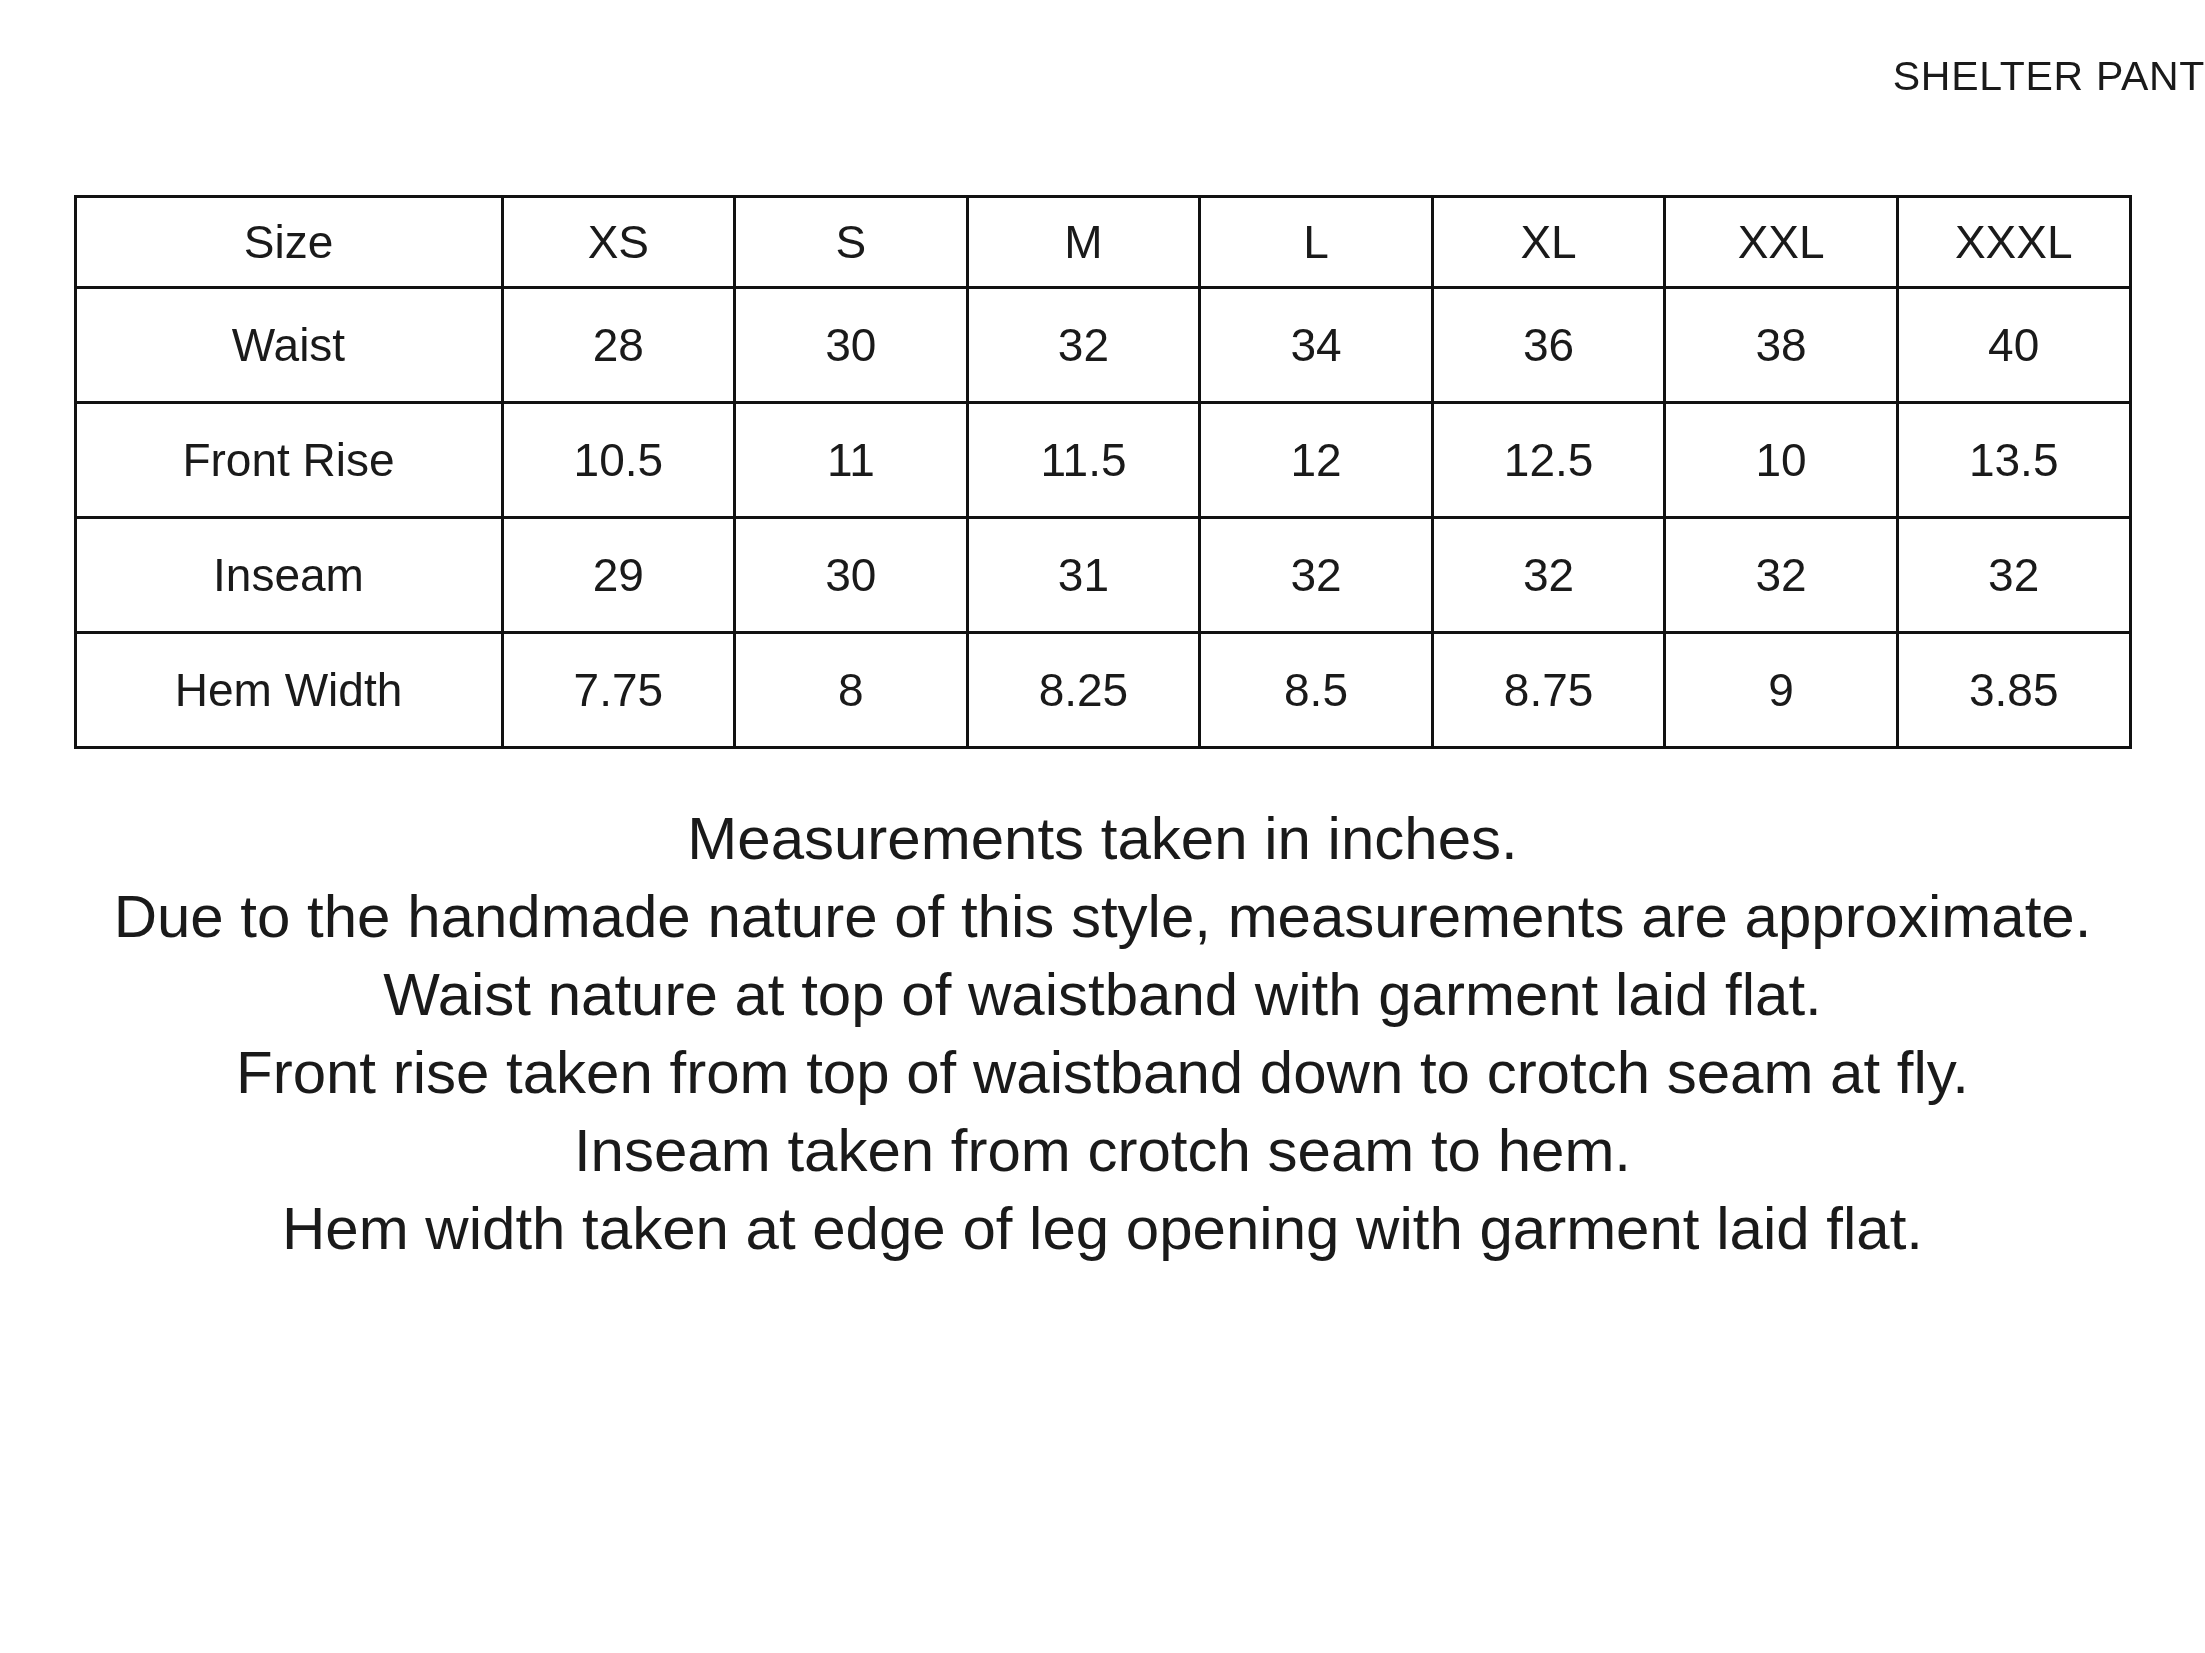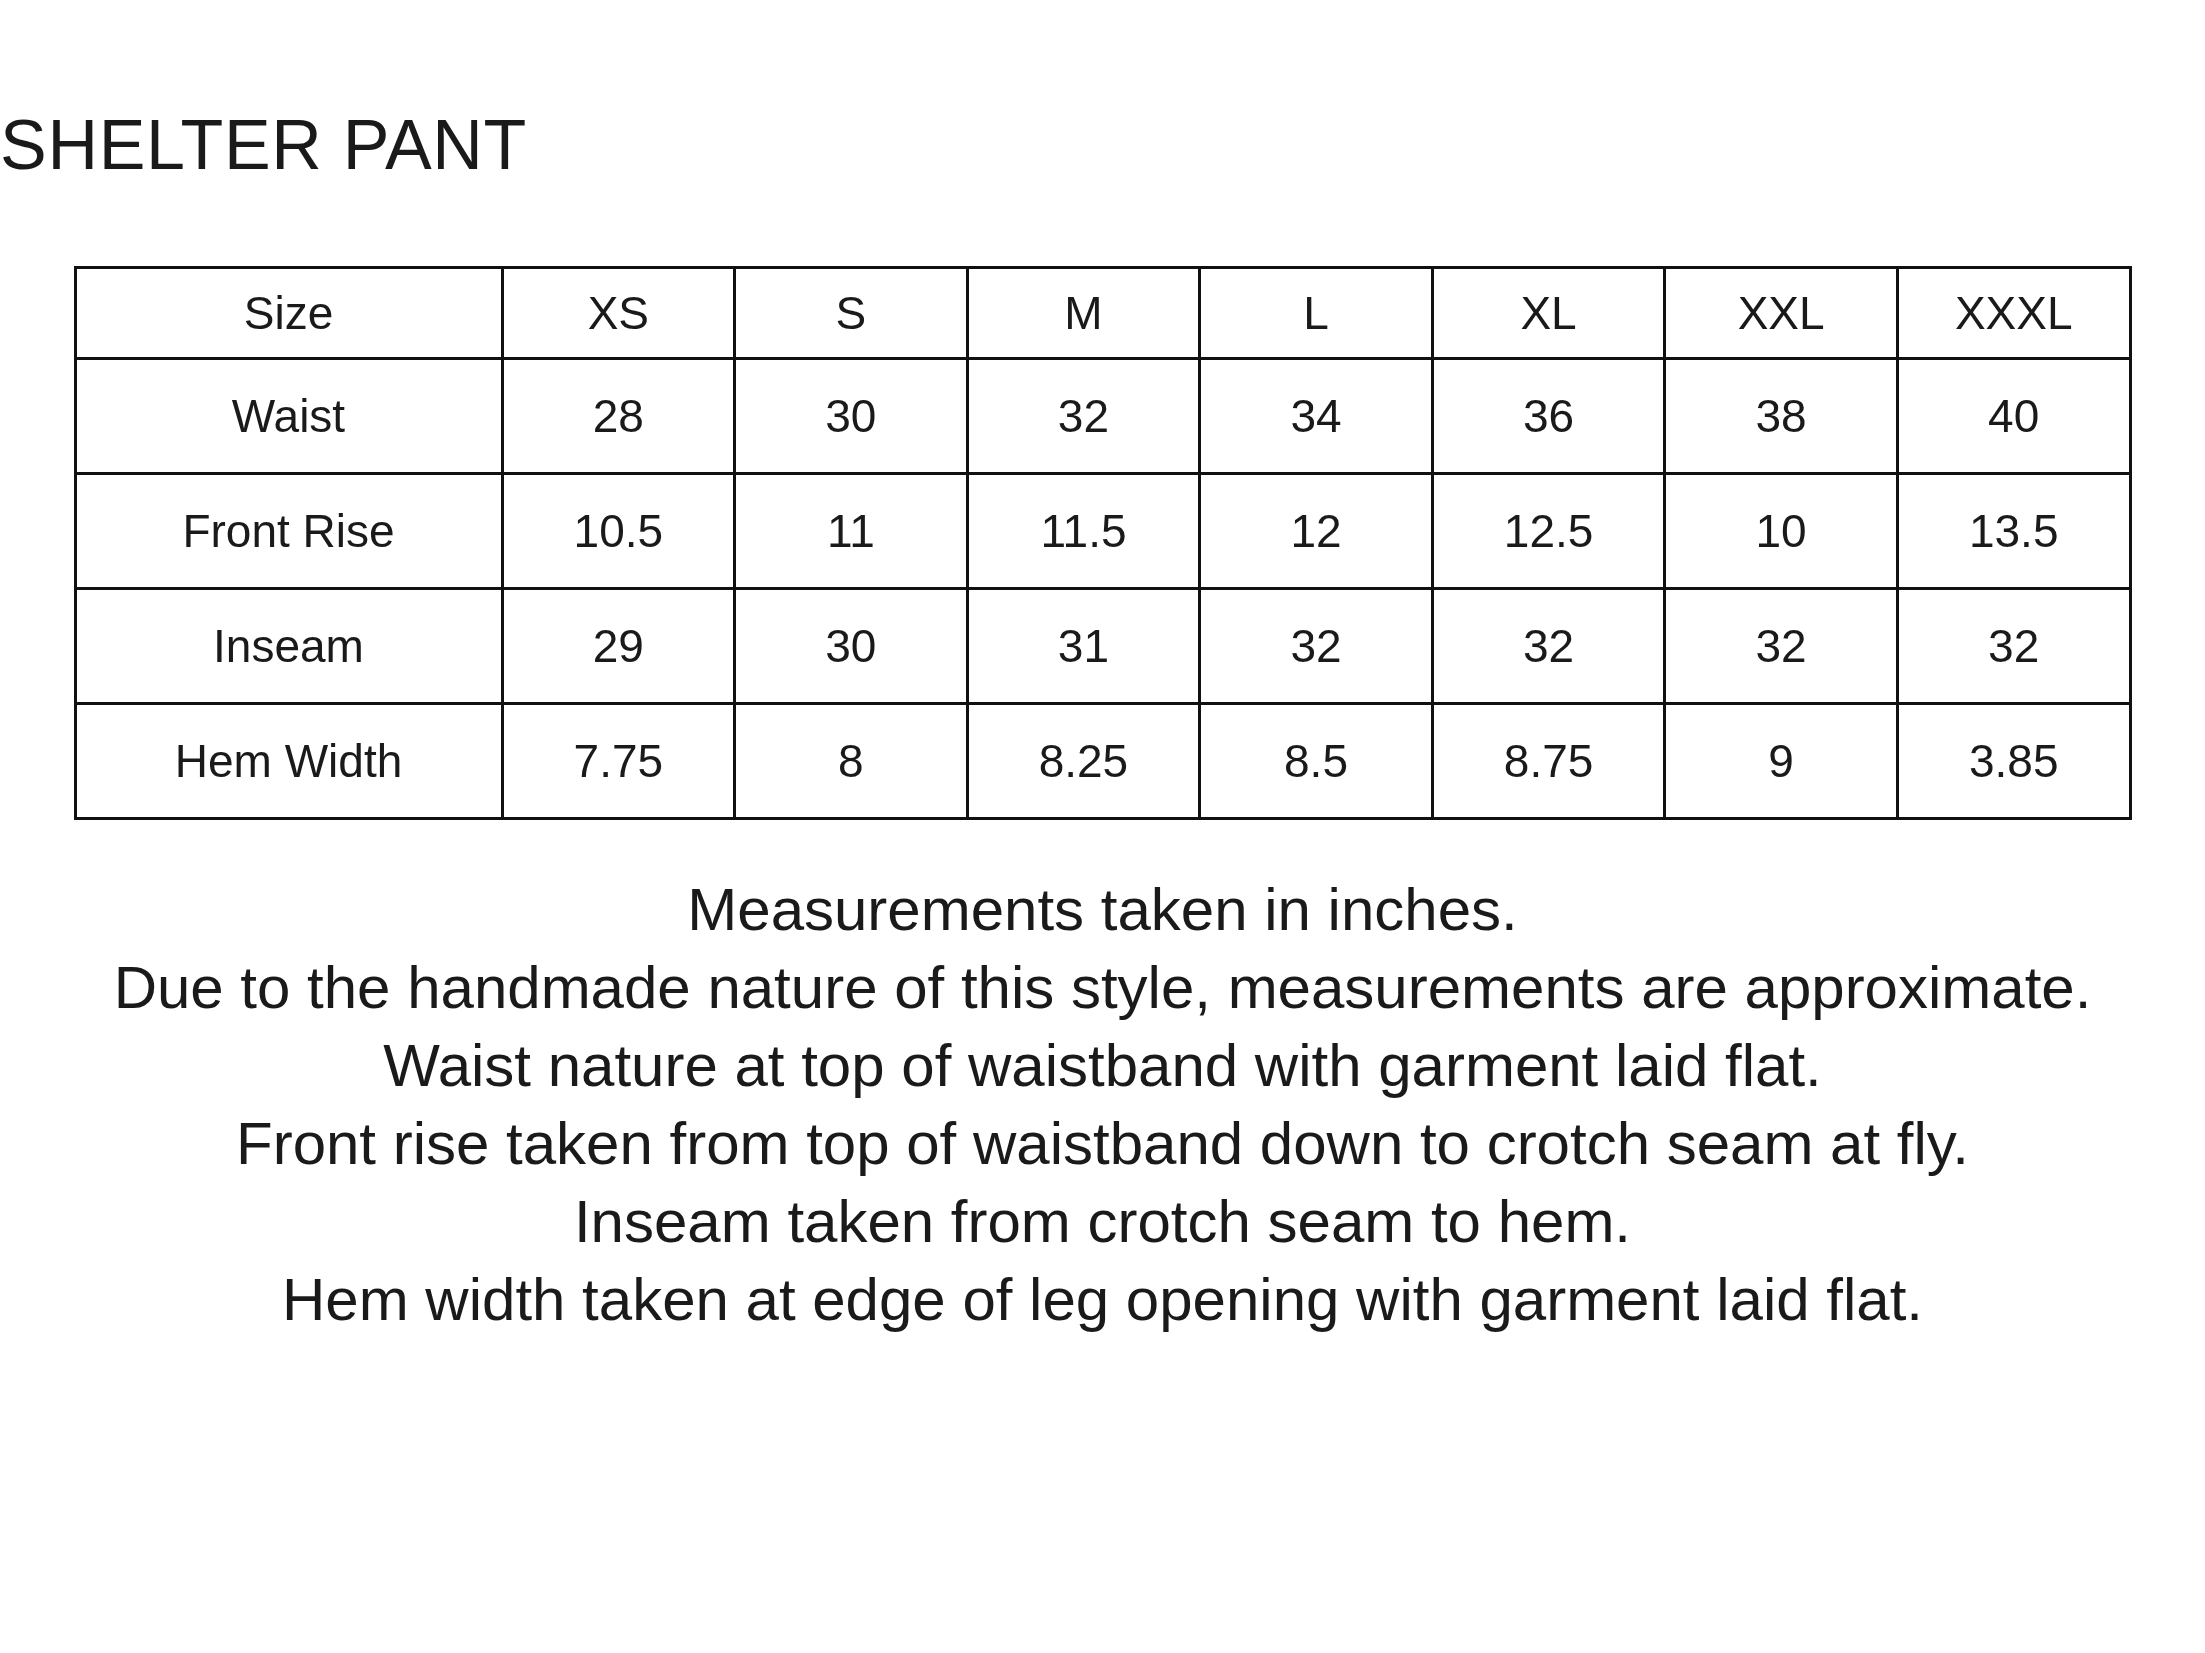--- a/index.html
+++ b/index.html
@@ -14,37 +14,37 @@
     color: #1a1a1a;
     overflow: hidden;
   }
   .page {
     width: 2205px;
     height: 1654px;
     position: relative;
     box-sizing: border-box;
   }
   .title {
-    text-align: left;
-    font-size: 70px;
+    text-align: right;
+    font-size: 41px;
     font-weight: 400;
     letter-spacing: 0.7px;
     margin: 0;
-    padding-top: 105px;
+    padding-top: 53px;
     color: #1a1a1a;
   }
   .table-wrap {
     margin: 0 auto;
     padding-top: 81px;
     width: 2058px;
   }
   table.size-chart {
     border-collapse: collapse;
     width: 2058px;
-    margin: 0 auto;
+    margin: 14px auto;
     table-layout: fixed;
   }
   table.size-chart th,
   table.size-chart td {
     border: 3.7px solid #111111;
     text-align: center;
     vertical-align: middle;
     font-size: 46px;
     font-weight: 400;
     color: #1a1a1a;

